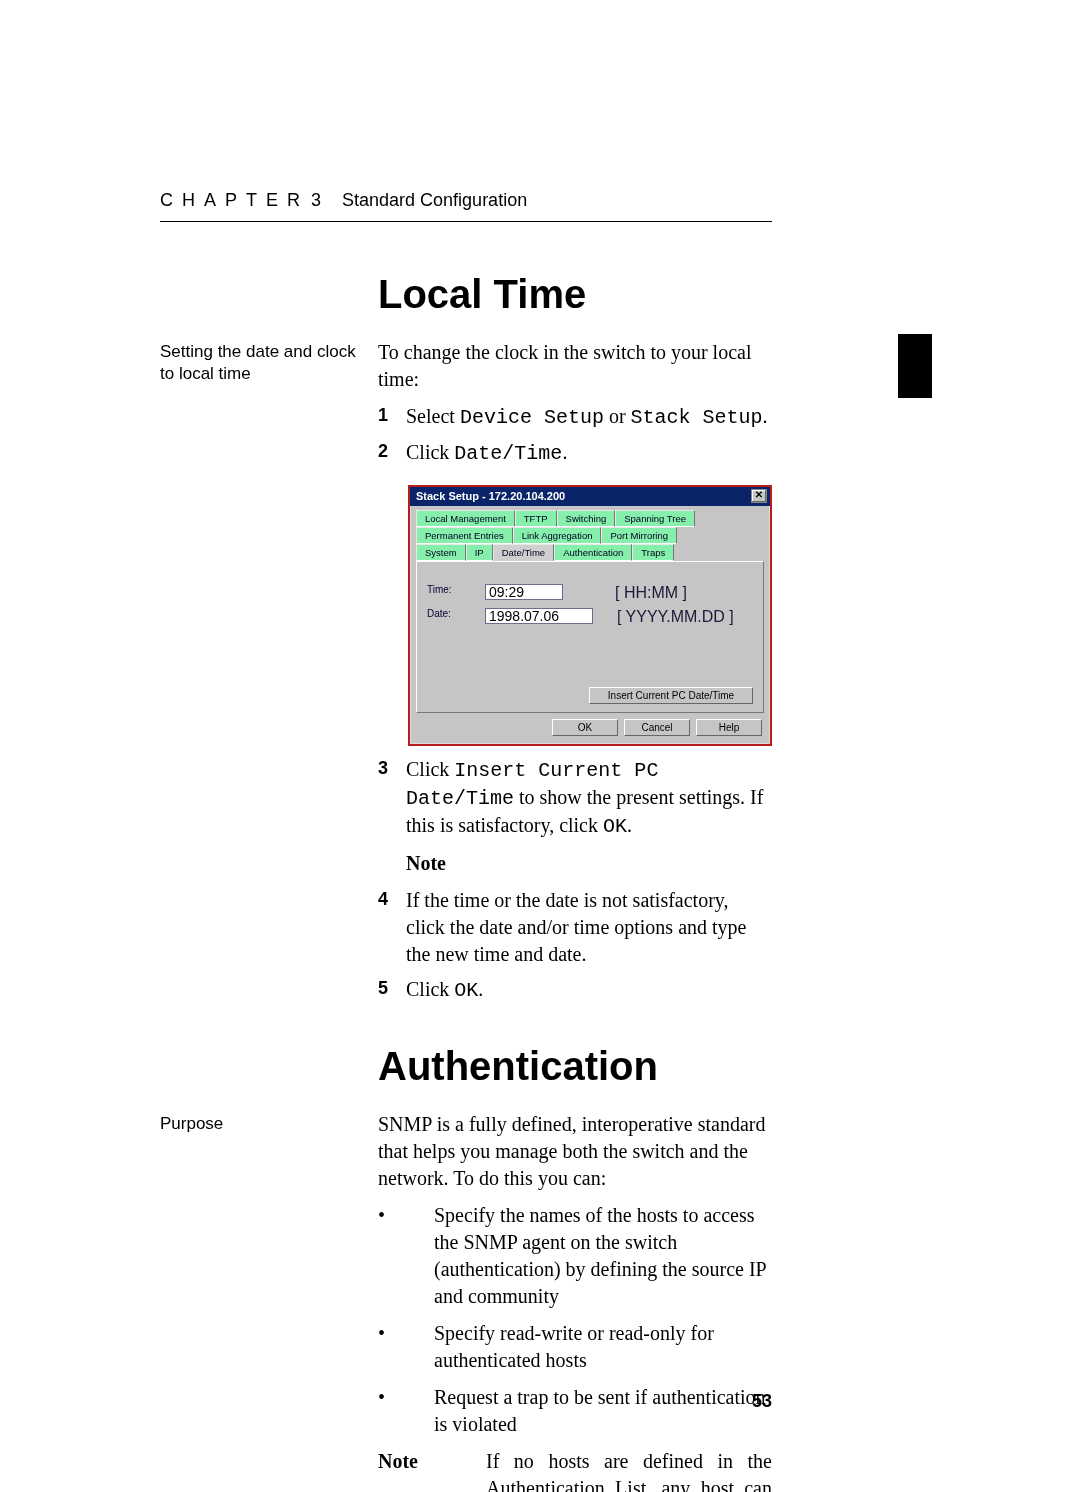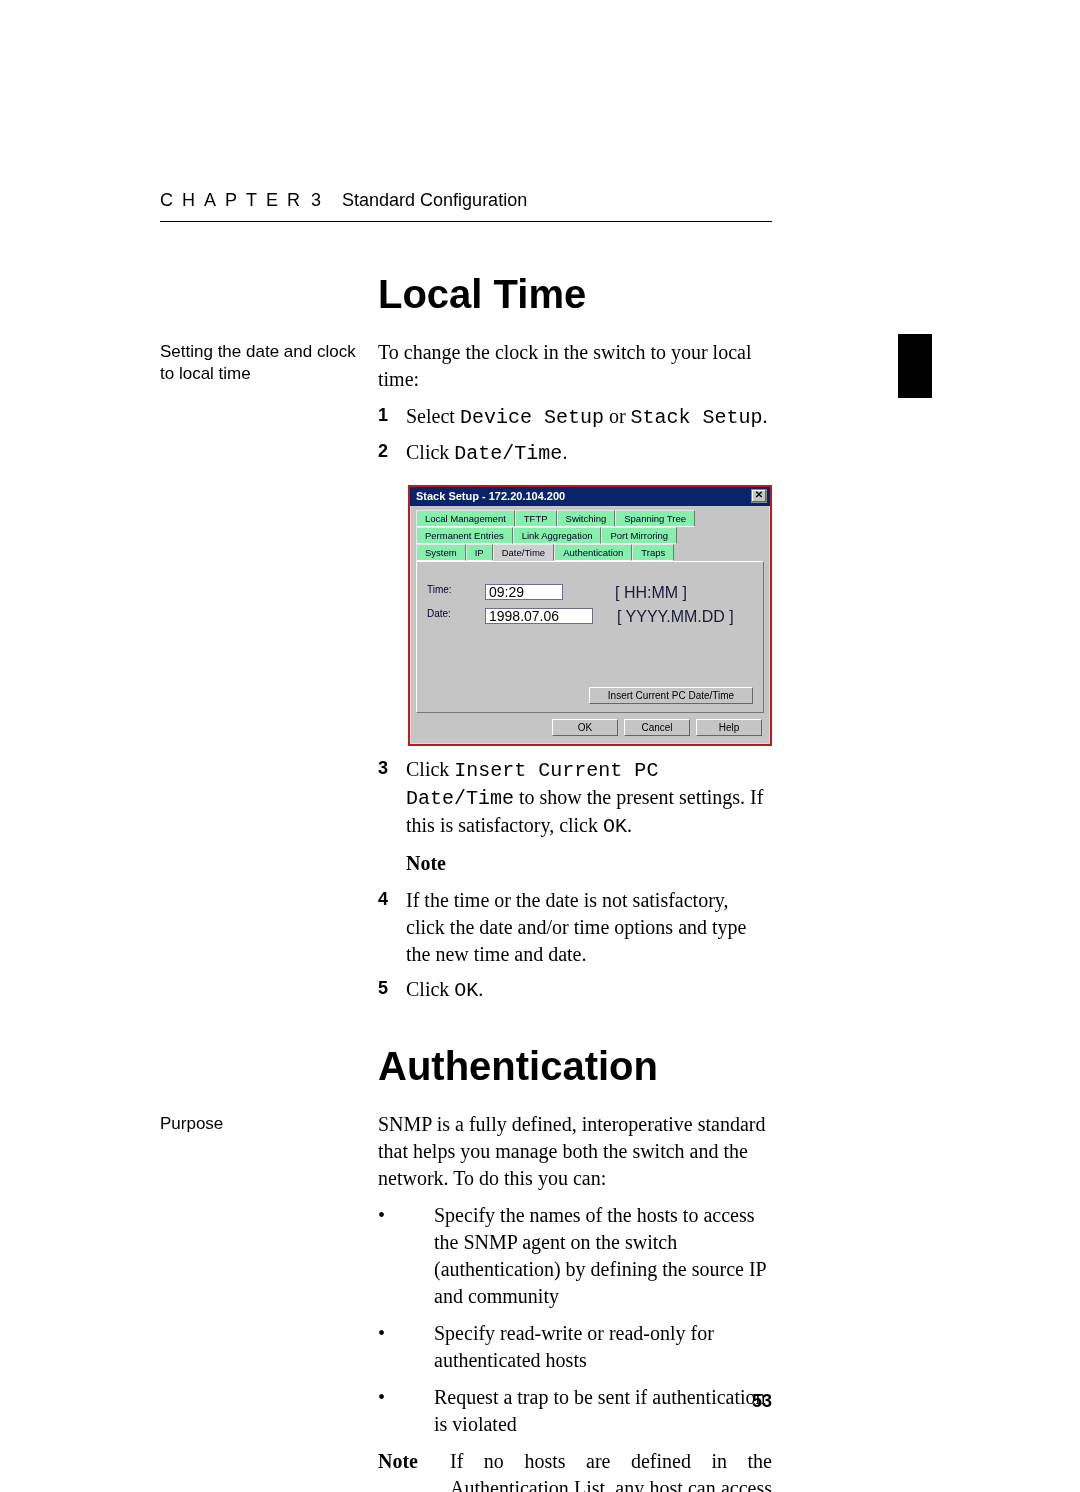--- a/index.html
+++ b/index.html
@@ -91,20 +91,21 @@
   }
   ol.steps > li .stext {
     flex: 1;
   }
   .note-row {
     display: flex;
     margin: 10px 0 10px 28px;
     font-size: 20px;
     line-height: 1.35;
     text-align: justify;
+    gap: 36px;
   }
   .note-label {
     flex: 0 0 72px;
     font-weight: 700;
   }
   .note-body {
     flex: 1;
   }
   ul.bullets {
     list-style: none;

